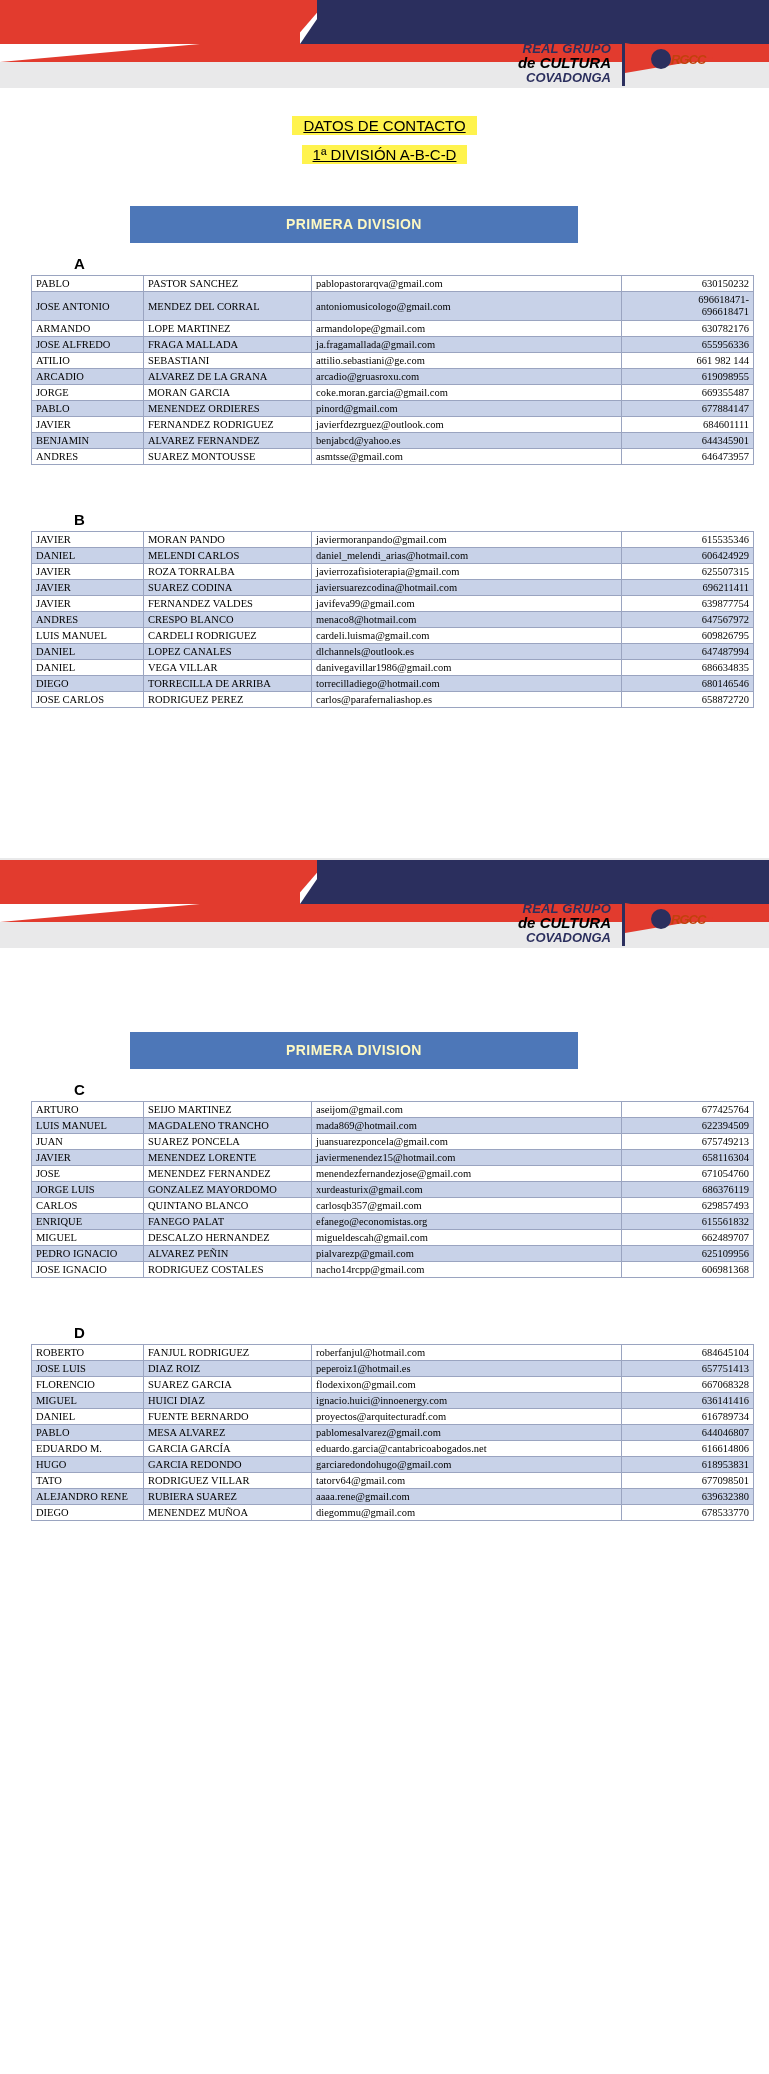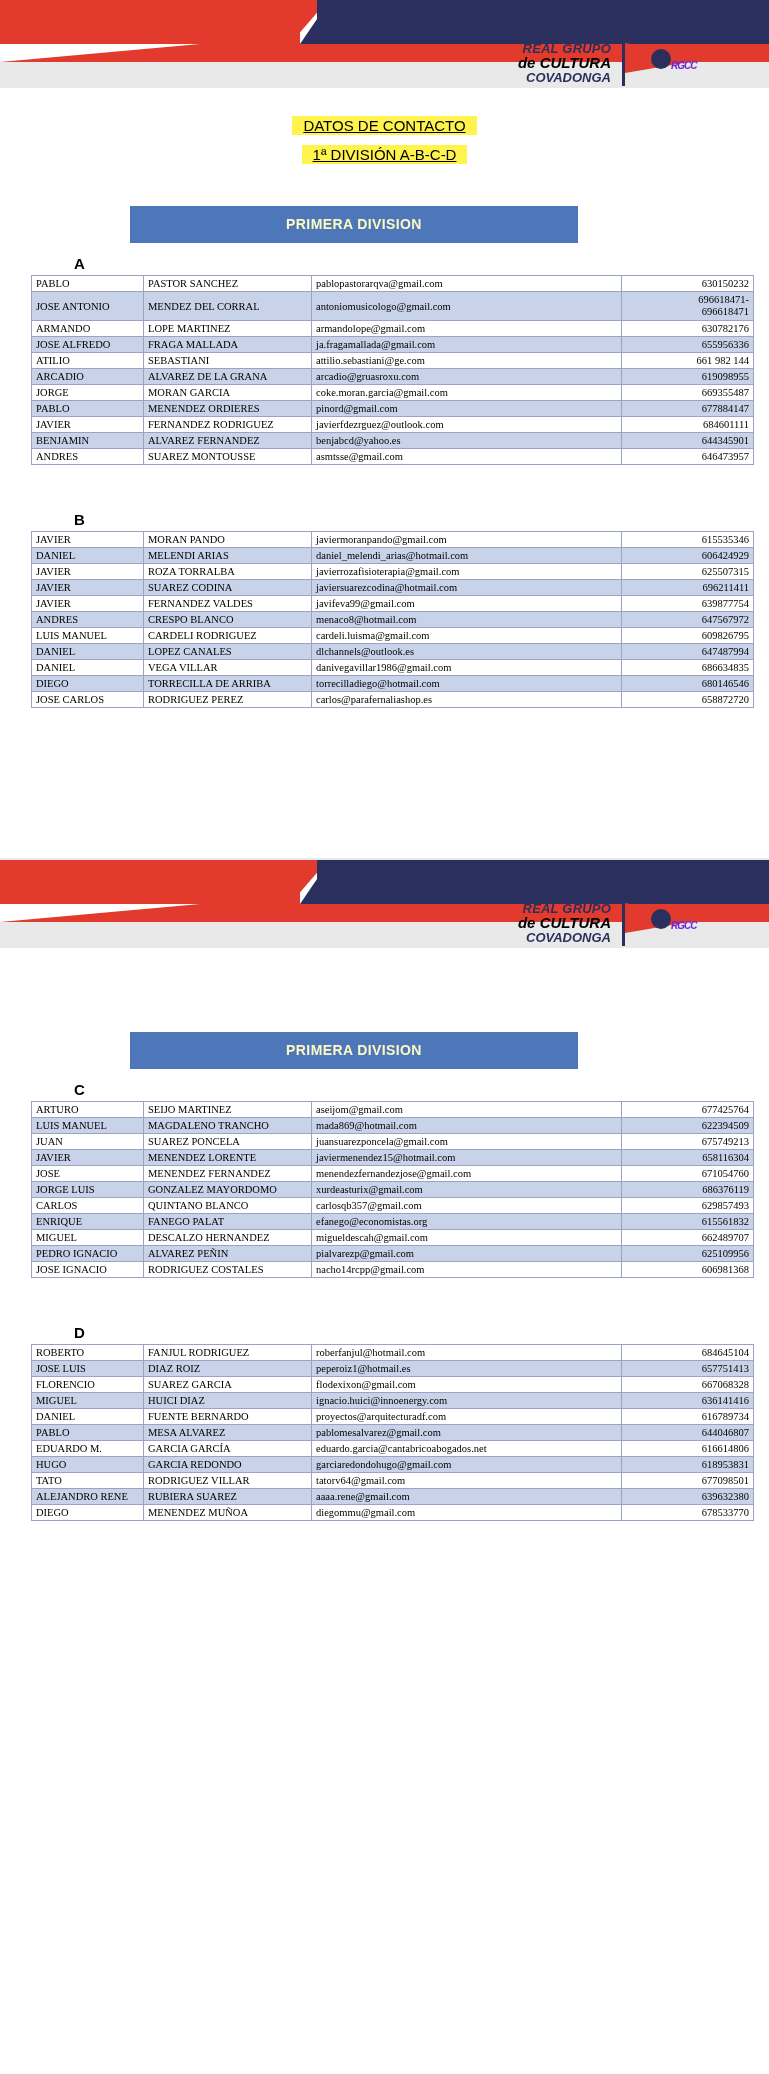--- a/index.html
+++ b/index.html
@@ -97,22 +97,22 @@
     border-top: 15px solid transparent;
     border-bottom: 15px solid transparent;
     border-left: 88px solid #e23b2e;
   }
   .logo-flag .disc {
     position: absolute; left: 30px; top: 9px;
     width: 20px; height: 20px; border-radius: 50%;
     background: #2b2f5e;
   }
   .logo-flag .rgcc {
-    position: absolute; left: 50px; top: 20px;
-    color: #6d28d9; font-size: 10px; font-weight: bold; font-style: italic;
+    position: absolute; left: 50px; top: 12px;
+    color: #c2410c; font-size: 13px; font-weight: bold; font-style: italic;
     letter-spacing: -1px;
   }
   
   .titles {
     text-align: center;
     margin-top: 28px;
   }
   .title-main, .title-sub {
     display: inline-block;
     background: #fff34d;
@@ -281,21 +281,21 @@
       <table class="contacts">
         <tbody>
           <tr class="plain">
             <td class="c-name">JAVIER</td>
             <td class="c-surname">MORAN PANDO</td>
             <td class="c-email">javiermoranpando@gmail.com</td>
             <td class="c-phone">615535346</td>
           </tr>
           <tr class="alt">
             <td class="c-name">DANIEL</td>
-            <td class="c-surname">MELENDI ARIAS</td>
+            <td class="c-surname">MELENDI CARLOS</td>
             <td class="c-email">daniel_melendi_arias@hotmail.com</td>
             <td class="c-phone">606424929</td>
           </tr>
           <tr class="plain">
             <td class="c-name">JAVIER</td>
             <td class="c-surname">ROZA TORRALBA</td>
             <td class="c-email">javierrozafisioterapia@gmail.com</td>
             <td class="c-phone">625507315</td>
           </tr>
           <tr class="alt">

